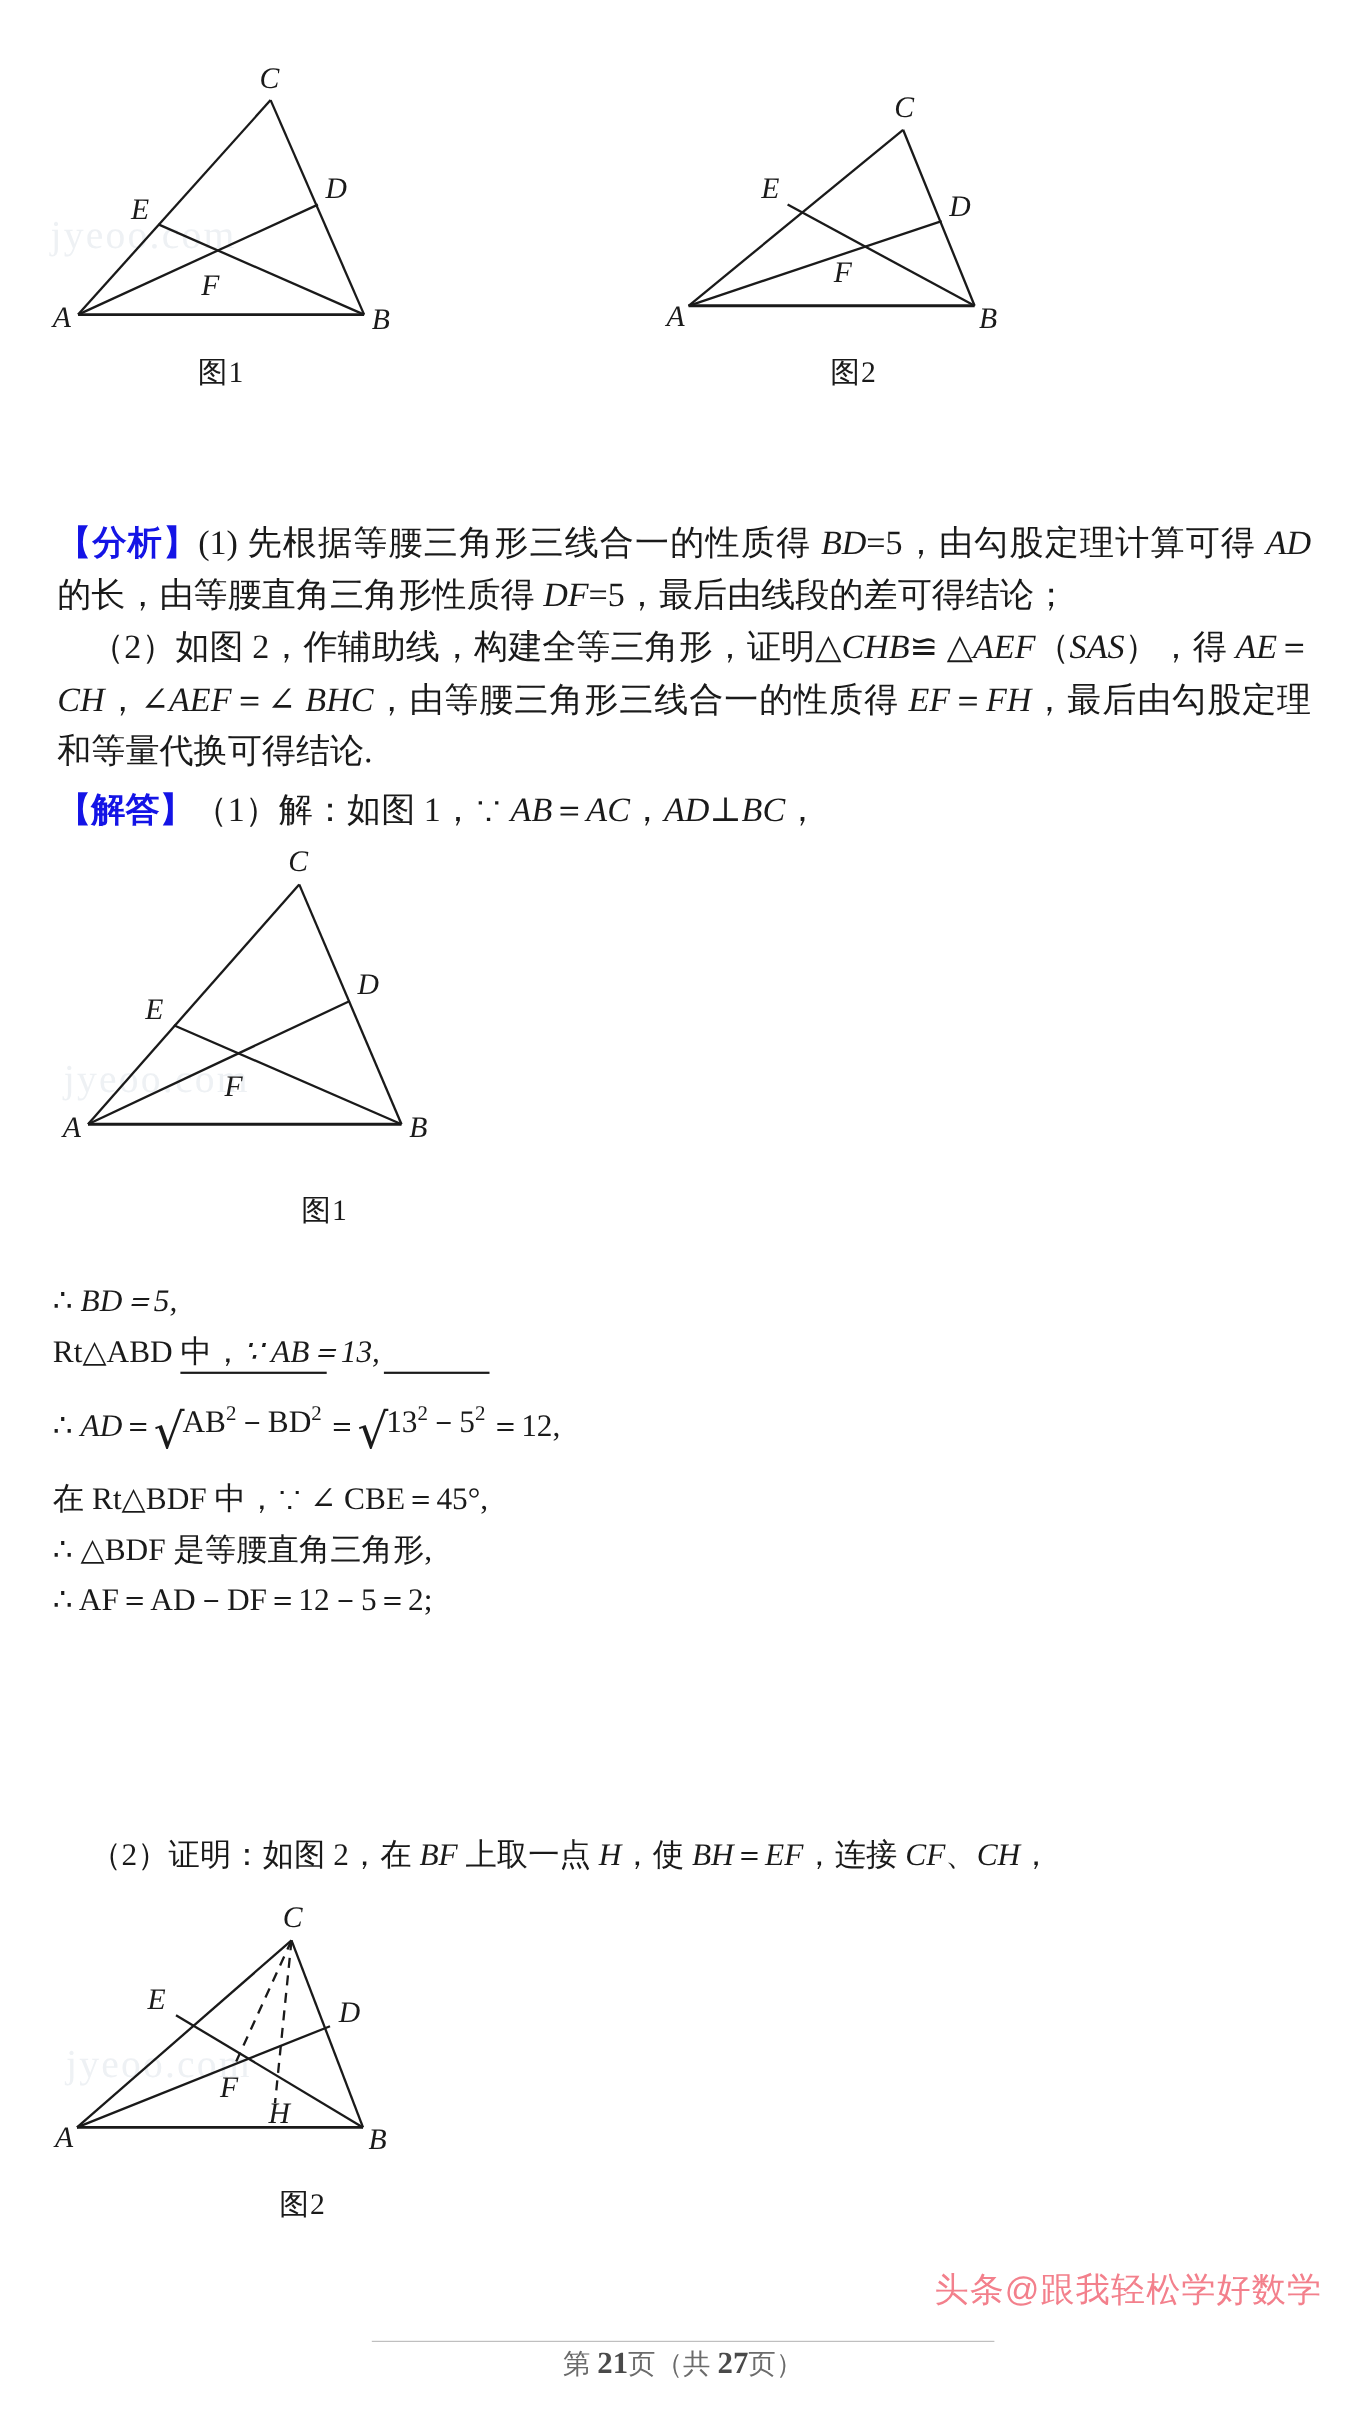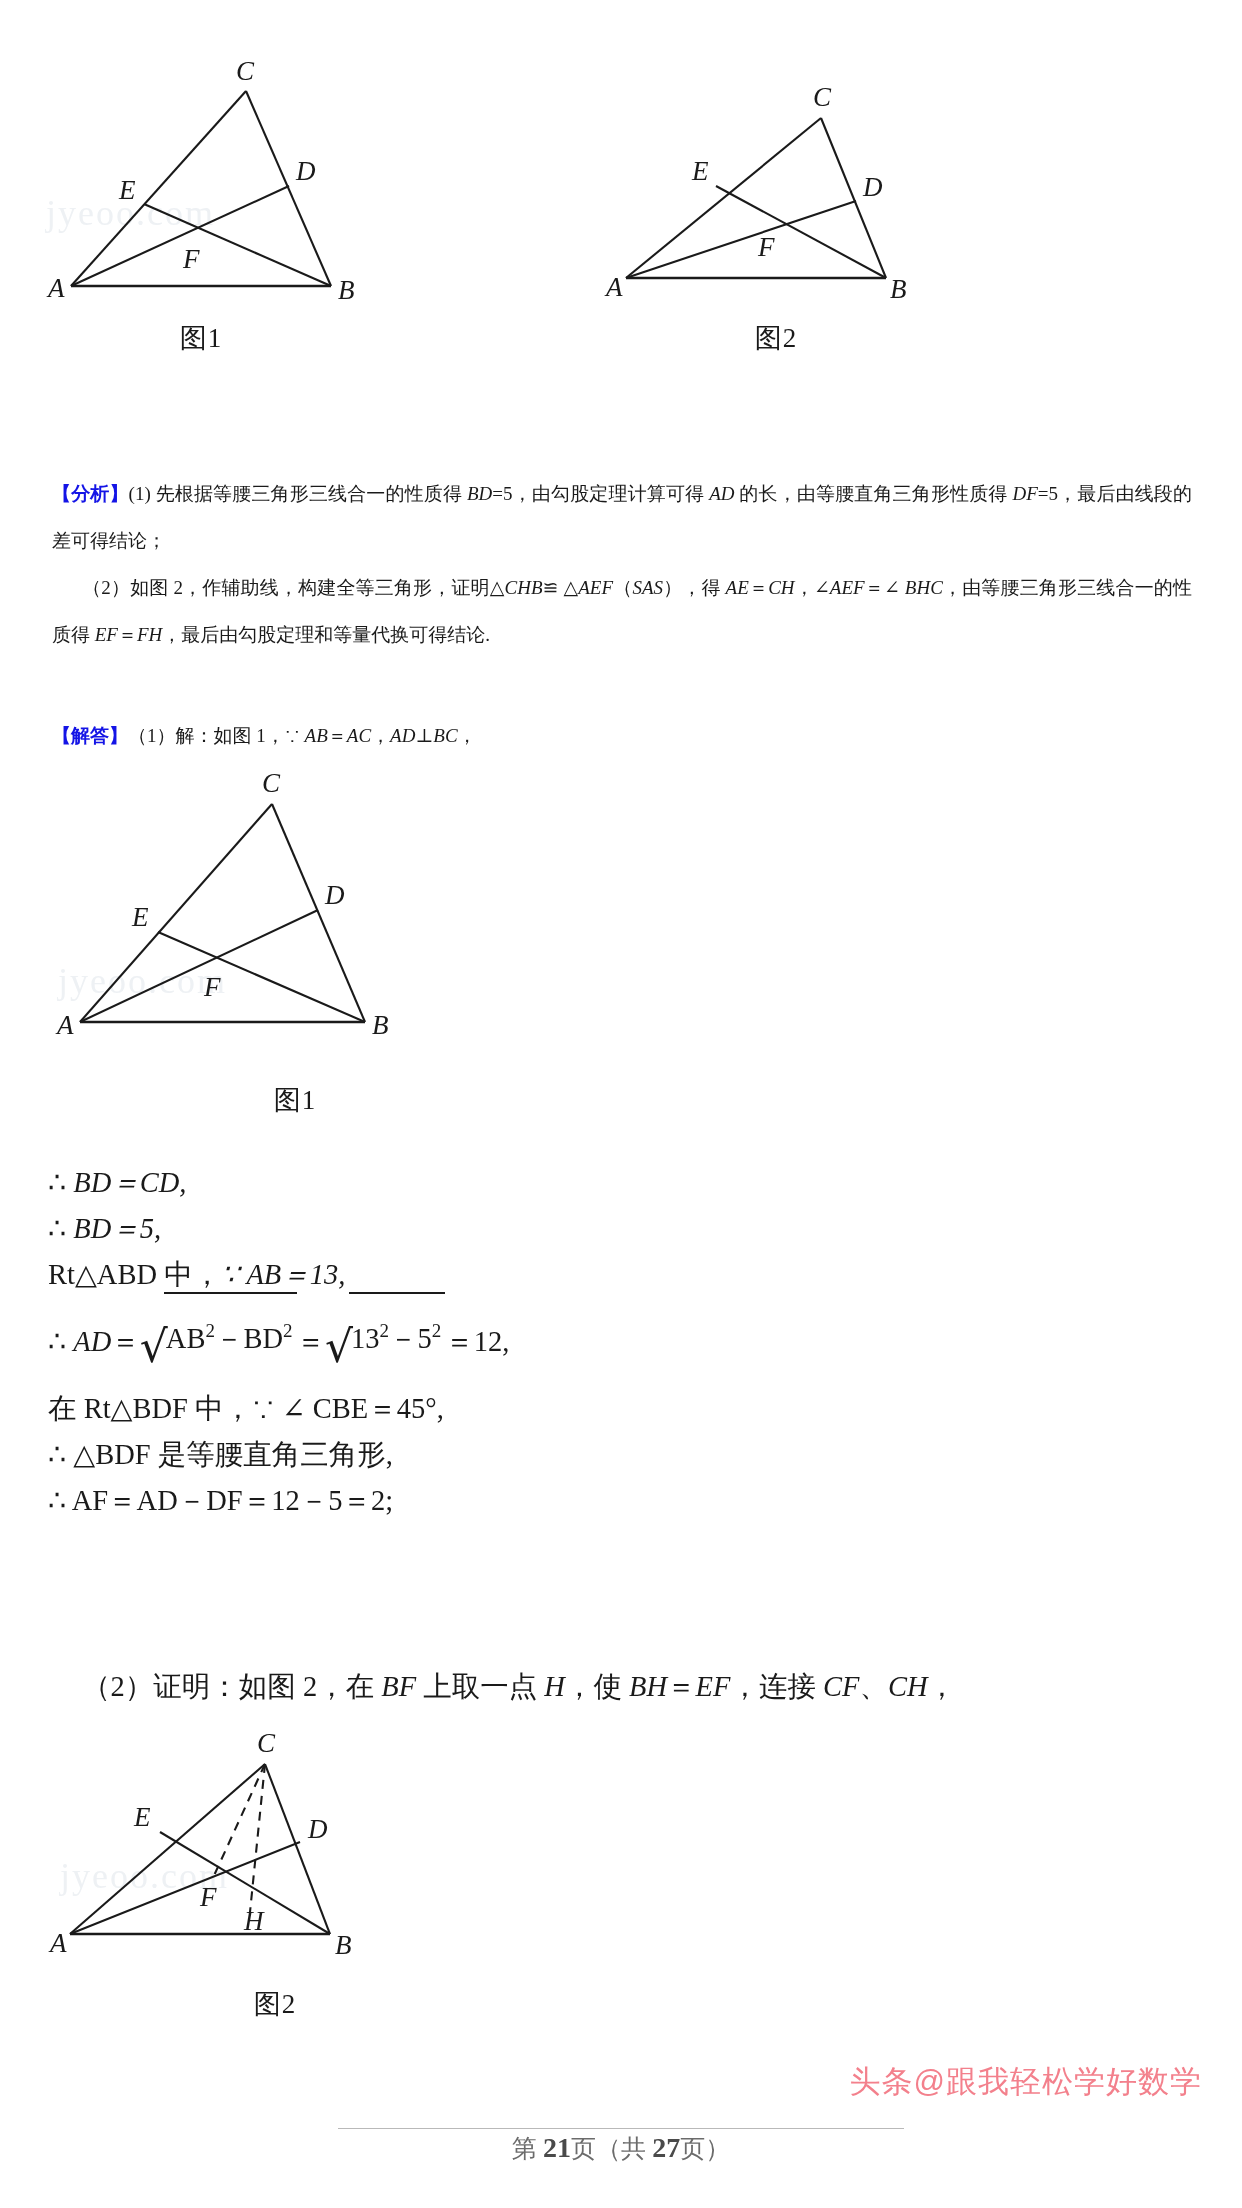--- a/index.html
+++ b/index.html
@@ -57,21 +57,21 @@
     font-style: italic;
     font-size: 27px;
     fill: #1a1a1a;
   }
 
   
   .body-text {
     position: absolute;
     left: 52px;
     width: 1140px;
-    font-size: 19px;
+    font-size: 31px;
     line-height: 47px;
   }
   .para { margin: 0 0 0 0; text-align: justify; }
   .tag { color: #1414e6; font-weight: bold; font-family: "Liberation Sans", sans-serif; letter-spacing: 0px;}
   .mi { font-style: italic; font-family: "Liberation Serif","DejaVu Serif",serif; }
   .mn { font-style: normal; font-family: "Liberation Serif","DejaVu Serif",serif; }
   .ind { display:inline-block; width: 30px; }
 
   .analysis { top: 470px; }
   .answer  { top: 712px; }
@@ -253,24 +253,20 @@
       <text class="vlabel" x="144" y="226">F</text>
       <text class="vlabel" x="-3" y="264">A</text>
       <text class="vlabel" x="312" y="264">B</text>
     </svg>
     <div class="fig-caption">图1</div>
   </div>
 
   <div class="steps">
     <div class="step">
       <span class="sym">∴</span>
-      <span class="mi">BD＝CD,</span>
-    </div>
-    <div class="step">
-      <span class="sym">∴</span>
       <span class="mi">BD＝5,</span>
     </div>
     <div class="step">
       <span>Rt△ABD 中，</span><span class="mi">∵ AB＝13,</span>
     </div>
 
     <div class="step step-sqrt">
       <span class="sym">∴</span>
       <span class="mi">AD</span><span>＝</span><span class="radical"><span class="rsign">√</span><span class="rbody"><span>AB</span><span class="sup">2</span><span>－</span><span>BD</span><span class="sup">2</span></span></span><span>＝</span><span class="radical"><span class="rsign">√</span><span class="rbody"><span>13</span><span class="sup">2</span><span>－</span><span>5</span><span class="sup">2</span></span></span><span>＝12,</span>
     </div>

